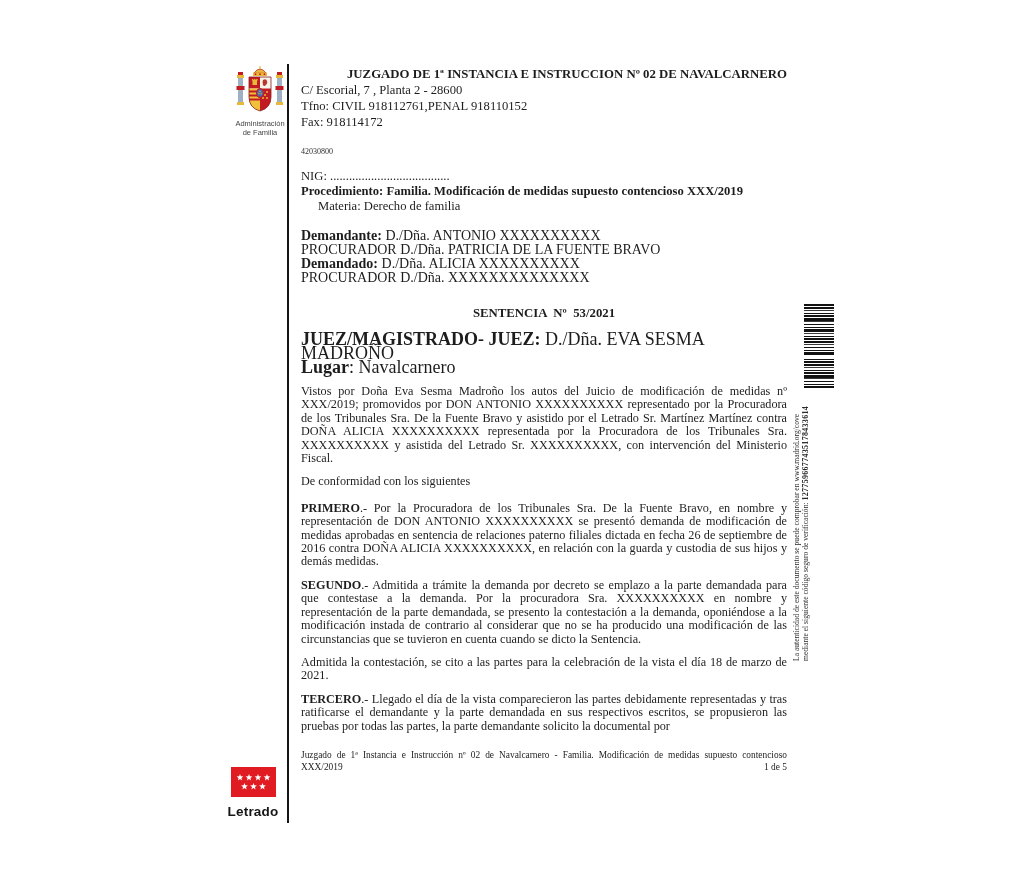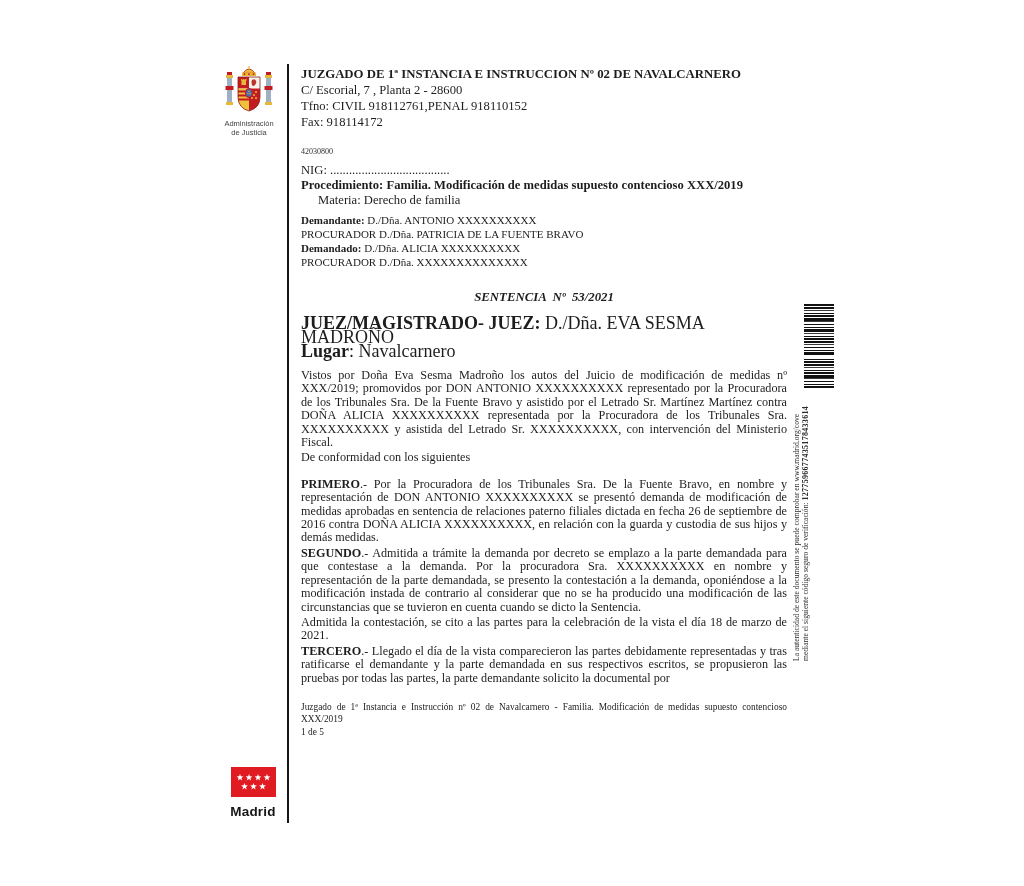--- a/index.html
+++ b/index.html
@@ -3,44 +3,44 @@
 <meta charset="utf-8">
 <style>
   * { margin:0; padding:0; box-sizing:border-box; }
   html,body { background:#ffffff; }
   body { width:1024px; height:886px; font-family:"Liberation Serif", serif; color:#1d1d1d; }
   .page { position:relative; width:1024px; height:886px; background:#fff; overflow:hidden; }
 
   .vline { position:absolute; left:287px; top:64px; width:2px; height:759px; background:#151515; }
 
   
-  .emblem-block { position:absolute; left:218px; top:64px; width:62px; text-align:center; }
+  .emblem-block { position:absolute; left:229px; top:64px; width:62px; text-align:center; }
   .emblem-caption { font-family:"Liberation Sans", sans-serif; font-size:7.5px; line-height:8.5px; color:#454545; margin-top:2px; }
 
   
   .main { position:absolute; left:301px; top:66px; width:486px; }
-  .court-name { font-weight:bold; font-size:12.8px; line-height:16px; }
+  .court-name { font-weight:bold; font-size:12.8px; line-height:16px;text-align:right; }
   .hdr-line { font-size:12.6px; line-height:16px; }
   .case-code { font-size:8px; line-height:10px; margin-top:17px; color:#2e2e2e; }
-  .nig { font-size:12.6px; line-height:15px; margin-top:6px; }
+  .nig { font-size:12.6px; line-height:15px; margin-top:12px; }
   .proc { font-size:12.6px; line-height:15px; font-weight:bold; }
   .materia { font-size:12.6px; line-height:15px;margin-left:17px; }
-  .parties { margin-top:5px; font-size:11px; line-height:14px; }
-  .sent-title { text-align:center; font-weight:bold; font-size:12.8px; line-height:15px; margin-top:21px; white-space:pre-wrap;font-style:italic; }
+  .parties { margin-top:15px; font-size:14px; line-height:14px; }
+  .sent-title { text-align:center; font-weight:bold; font-size:12.8px; line-height:15px; margin-top:21px; white-space:pre-wrap; }
   .judge-block { margin-top:11px; font-size:18px; line-height:14px; }
-  .para { margin-top:2px; font-size:12.2px; line-height:13.4px; text-align:justify; }
+  .para { margin-top:10px; font-size:12.2px; line-height:13.4px; text-align:justify; }
   .para.first { margin-top:11px; }
   .heading-center { text-align:center; font-weight:bold; font-size:12.8px; line-height:15px; margin-top:16px; }
   .lead { font-weight:bold; }
   b { font-weight:bold; }
 
   
   .footer { margin-top:16px; font-size:9.4px; line-height:12.5px; color:#242424; }
   .footer-l1 { text-align:justify; text-align-last:justify; }
-  .footer-l2 { display:flex; justify-content:space-between;flex-direction:column; }
+  .footer-l2 { display:flex; justify-content:space-between; }
 
   
   .madrid-block { position:absolute; left:225px; top:767px; width:56px; text-align:center; }
   .madrid-label { font-family:"Liberation Sans", sans-serif; font-weight:bold; font-size:13.5px; color:#161616; margin-top:3px; letter-spacing:0.2px; }
 
   
   .barcode { position:absolute; left:804px; top:304px; width:30px; height:84px;
     background: repeating-linear-gradient(to bottom,
       #121212 0px 1.6px, #ffffff 1.6px 2.6px, #121212 2.6px 5.2px, #ffffff 5.2px 6px,
       #3a3a3a 6px 6.9px, #ffffff 6.9px 9.1px, #121212 9.1px 10px, #ffffff 10px 11.4px); }
@@ -104,21 +104,21 @@
       </g>
       <path d="M13,13 H35 V33 Q35,44 24,47 Q13,44 13,33 Z" fill="none" stroke="#8a1d1d" stroke-width="0.8"></path>
 
       <ellipse cx="24" cy="29" rx="3.4" ry="4.4" fill="#4a6fae" stroke="#c21b22" stroke-width="1.1"></ellipse>
       <circle cx="24" cy="27.4" r="0.7" fill="#e8b83a"></circle>
       <circle cx="22.9" cy="29.6" r="0.7" fill="#e8b83a"></circle>
       <circle cx="25.1" cy="29.6" r="0.7" fill="#e8b83a"></circle>
     </svg>
     <div class="emblem-caption">
       <div>Administración</div>
-      <div>de Justicia</div>
+      <div>de Familia</div>
     </div>
   </div>
 
   <div class="vline"></div>
 
   <div class="main">
 
     <div class="court-name">JUZGADO DE 1ª INSTANCIA E INSTRUCCION Nº 02 DE NAVALCARNERO</div>
     <div class="hdr-line">C/ Escorial, 7 , Planta 2 - 28600</div>
     <div class="hdr-line">Tfno: CIVIL 918112761,PENAL 918110152</div>
@@ -185,21 +185,21 @@
             <polygon points="0,-3.6 0.89,-1.22 3.42,-1.11 1.44,0.47 2.12,2.91 0,1.52 -2.12,2.91 -1.44,0.47 -3.42,-1.11 -0.89,-1.22"></polygon>
           </g>
         <g transform="translate(22.5,19.5)">
             <polygon points="0,-3.6 0.89,-1.22 3.42,-1.11 1.44,0.47 2.12,2.91 0,1.52 -2.12,2.91 -1.44,0.47 -3.42,-1.11 -0.89,-1.22"></polygon>
           </g>
         <g transform="translate(31.5,19.5)">
             <polygon points="0,-3.6 0.89,-1.22 3.42,-1.11 1.44,0.47 2.12,2.91 0,1.52 -2.12,2.91 -1.44,0.47 -3.42,-1.11 -0.89,-1.22"></polygon>
           </g>
       </g>
     </svg>
-    <div class="madrid-label">Madrid</div>
+    <div class="madrid-label">Letrado</div>
   </div>
 
   <div class="barcode"></div>
   <div class="verification">
     <div>La autenticidad de este documento se puede comprobar en  www.madrid.org/cove</div>
     <div><span>mediante el siguiente código seguro de verificación:  </span><span class="code">1277596677435178433614</span></div>
   </div>
 
 </div>
 

